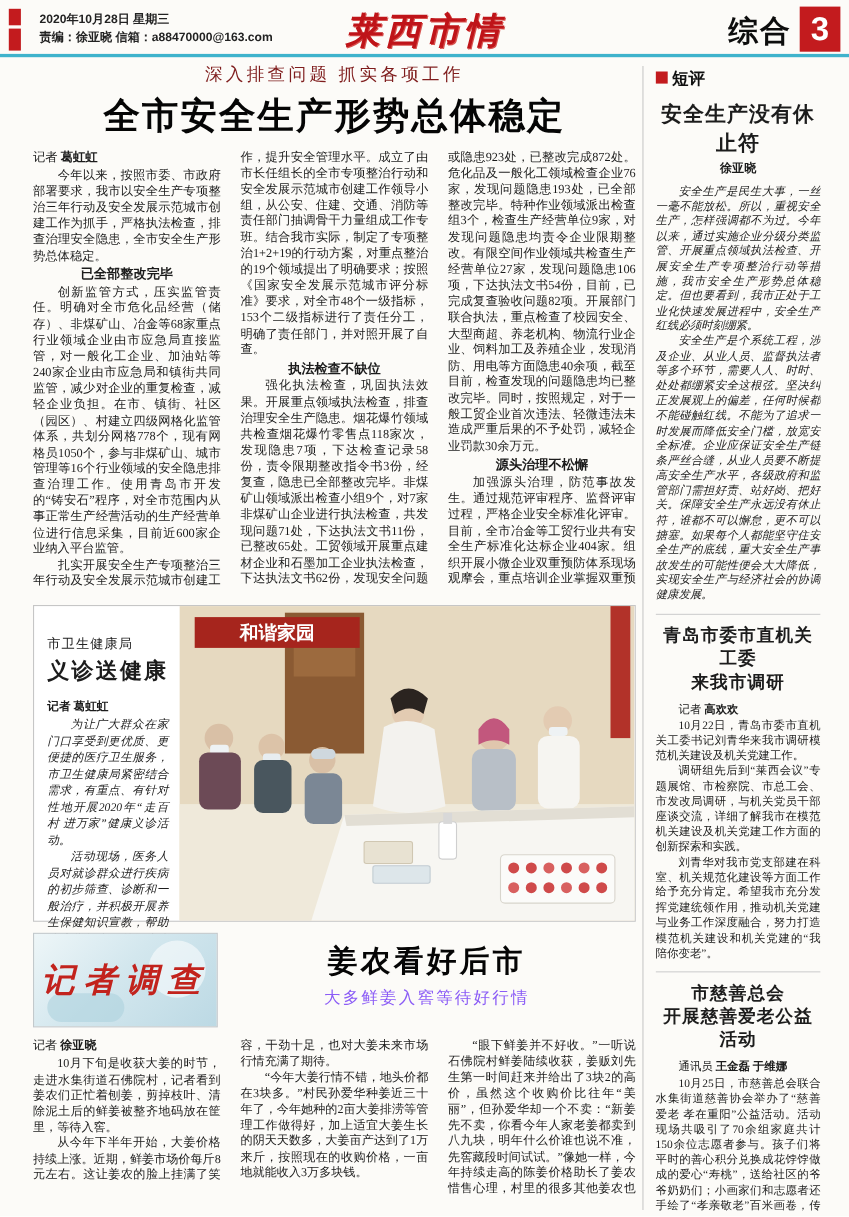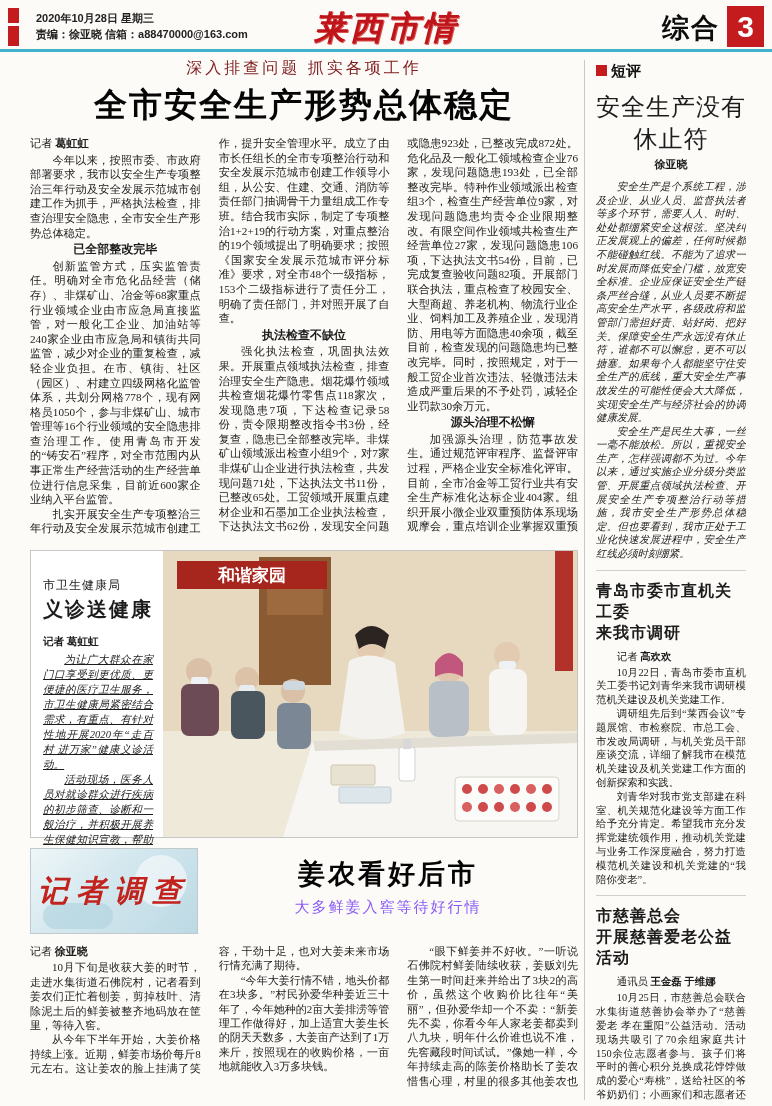--- a/index.html
+++ b/index.html
@@ -32,48 +32,48 @@
   .byline { font-weight:bold; margin-bottom:2px; }
   .byline .nm { font-weight:bold; }
   .byline .lb { font-weight:normal; }
 
   
   .mid { display:flex; margin-top:10px; height:288px; border:1px solid #c6c6c6; background:#fff; }
   .clinic { width:132px; padding:26px 10px 8px 12px; }
   .clinic .dept { text-align:left; font-size:12px; letter-spacing:1px; color:#222; }
   .clinic .ttl { text-align:center; font-size:20px; font-weight:bold; letter-spacing:2px; margin:2px 0 12px; font-family:"Liberation Sans","DejaVu Sans",sans-serif; }
   .clinic .by { font-size:10.6px; font-weight:bold; margin-bottom:3px; }
-  .clinic .txt { font-size:10.6px; line-height:15px; text-align:justify; font-style:italic;text-decoration:underline; }
+  .clinic .txt { font-size:10.6px; line-height:15px; text-align:justify; font-style:italic; }
   .clinic .txt p { text-indent:2em; }
   .photo { flex:1; position:relative; overflow:hidden; }
   .photo svg { display:block; }
 
   
   .feat { margin-top:10px; }
   .feat-top { display:flex; height:90px; }
   .banner { width:168px; height:86px; border:1px solid #c2c9cc; position:relative; background:linear-gradient(135deg,#eef6f8 0%,#d3e7ee 45%,#bcd9e4 100%); overflow:hidden; }
   .banner .deco1 { position:absolute; right:10px; top:6px; width:52px; height:52px; border-radius:50%; background:rgba(255,255,255,.55); }
   .banner .deco2 { position:absolute; left:12px; bottom:4px; width:70px; height:26px; border-radius:14px; background:rgba(173,210,222,.6); }
   .banner .bn-text { position:absolute; left:0; top:22px; width:100%; text-align:center; color:#c2231d; font-size:30px; font-weight:bold; font-style:italic; letter-spacing:8px; font-family:"Liberation Serif","DejaVu Serif",serif; }
   .feat-head { flex:1; text-align:center; padding-top:8px; }
   .feat-head .h1 { font-size:27px; font-weight:bold; letter-spacing:3px; font-family:"Liberation Sans","DejaVu Sans",sans-serif; color:#050505; }
   .feat-head .h2 { font-size:15px; color:#8b5cf6; letter-spacing:2px; margin-top:6px; font-family:"Liberation Sans","DejaVu Sans",sans-serif; }
   .feat-body { column-count:3; column-gap:18px; height:152px; overflow:hidden; font-size:11px; line-height:14.4px; text-align:justify; margin-top:6px; }
   .feat-body p { text-indent:2em; }
 
   
   .sc-label { font-family:"Liberation Sans","DejaVu Sans",sans-serif; font-weight:bold; font-size:15px; color:#111; }
   .sc-label .sq { display:inline-block; width:11px; height:11px; background:#c31b1e; margin-right:4px; }
-  .sc-title { text-align:center; font-size:24px; font-weight:normal; letter-spacing:1px; margin:10px 0 2px; font-family:"Liberation Serif","DejaVu Serif",serif; }
+  .sc-title { text-align:center; font-size:19px; font-weight:bold; letter-spacing:1px; margin:10px 0 2px; font-family:"Liberation Serif","DejaVu Serif",serif; }
   .sc-author { text-align:center; font-size:11px; font-weight:bold; margin-bottom:8px; }
   .sc-body { font-size:10.4px; line-height:13.6px; text-align:justify; font-style:italic; }
   .sc-body p { text-indent:2em; }
   .sb-art { border-top:1px solid #cfcfcf; margin-top:9px; padding-top:9px; }
   .sb-art.first { border-top:none; margin-top:0; padding-top:0; }
-  .sb-title { text-align:left; font-size:16px; font-weight:bold; line-height:21px; letter-spacing:1px; font-family:"Liberation Sans","DejaVu Sans",sans-serif; margin-bottom:7px; }
+  .sb-title { text-align:center; font-size:16px; font-weight:bold; line-height:21px; letter-spacing:1px; font-family:"Liberation Sans","DejaVu Sans",sans-serif; margin-bottom:7px; }
   .sb-by { font-size:10.4px; margin:0 0 2px; text-indent:2em; }
   .sb-by b { font-weight:bold; }
   .sb-body { font-size:10.4px; line-height:13.8px; text-align:justify; }
   .sb-body p { text-indent:2em; }
 </style>
 </head>
 <body>
 
 <div class="page">
 
@@ -205,22 +205,22 @@
     </div>
   </div>
 
   <div class="sidebar">
 
     <div class="sb-art first">
       <div class="sc-label"><span class="sq"></span><span>短评</span></div>
       <div class="sc-title">安全生产没有休止符</div>
       <div class="sc-author">徐亚晓</div>
       <div class="sc-body">
+        <p>安全生产是民生大事，一丝一毫不能放松。所以，重视安全生产，怎样强调都不为过。今年以来，通过实施企业分级分类监管、开展重点领域执法检查、开展安全生产专项整治行动等措施，我市安全生产形势总体稳定。但也要看到，我市正处于工业化快速发展进程中，安全生产红线必须时刻绷紧。</p>
         <p>安全生产是个系统工程，涉及企业、从业人员、监督执法者等多个环节，需要人人、时时、处处都绷紧安全这根弦。坚决纠正发展观上的偏差，任何时候都不能碰触红线。不能为了追求一时发展而降低安全门槛，放宽安全标准。企业应保证安全生产链条严丝合缝，从业人员要不断提高安全生产水平，各级政府和监管部门需担好责、站好岗、把好关。保障安全生产永远没有休止符，谁都不可以懈怠，更不可以搪塞。如果每个人都能坚守住安全生产的底线，重大安全生产事故发生的可能性便会大大降低，实现安全生产与经济社会的协调健康发展。</p>
-        <p>安全生产是民生大事，一丝一毫不能放松。所以，重视安全生产，怎样强调都不为过。今年以来，通过实施企业分级分类监管、开展重点领域执法检查、开展安全生产专项整治行动等措施，我市安全生产形势总体稳定。但也要看到，我市正处于工业化快速发展进程中，安全生产红线必须时刻绷紧。</p>
       </div>
     </div>
 
     <div class="sb-art">
       <div class="sb-title">
         <div>青岛市委市直机关工委</div>
         <div>来我市调研</div>
       </div>
       <p class="sb-by"><span>记者</span> <b>高欢欢</b></p>
       <div class="sb-body">

